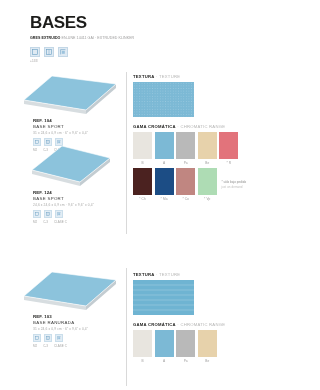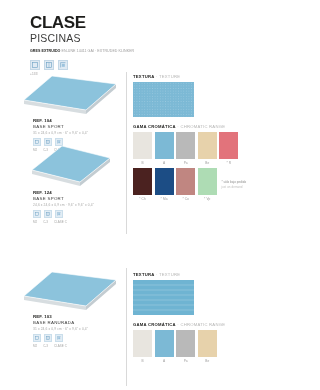--- a/index.html
+++ b/index.html
@@ -74,22 +74,21 @@
   .note { font-size: 3px; line-height: 1.35; letter-spacing: .05px; }
   .note .n1 { color: #8c8c8b; }
   .note .n2 { color: #c0c0bf; }
 </style>
 </head>
 <body>
 
 <div class="page">
 
   <div class="header">
-    <div class="title">CLASE</div>
-    <div class="subtitle">PISCINAS</div>
+    <div class="title">BASES</div>
     <div class="matline">
       <span class="es">GRES EXTRUIDO</span>
       <span class="en">EN-UNE 14411 GAI · EXTRUDED KLINKER</span>
     </div>
     <div class="chiprow">
       <div class="chip">
         <svg viewBox="0 0 10 10">
             <rect x="1" y="1" width="8" height="8" fill="none" stroke="#6b9fc4" stroke-width="1"></rect>
           </svg>
       </div>

